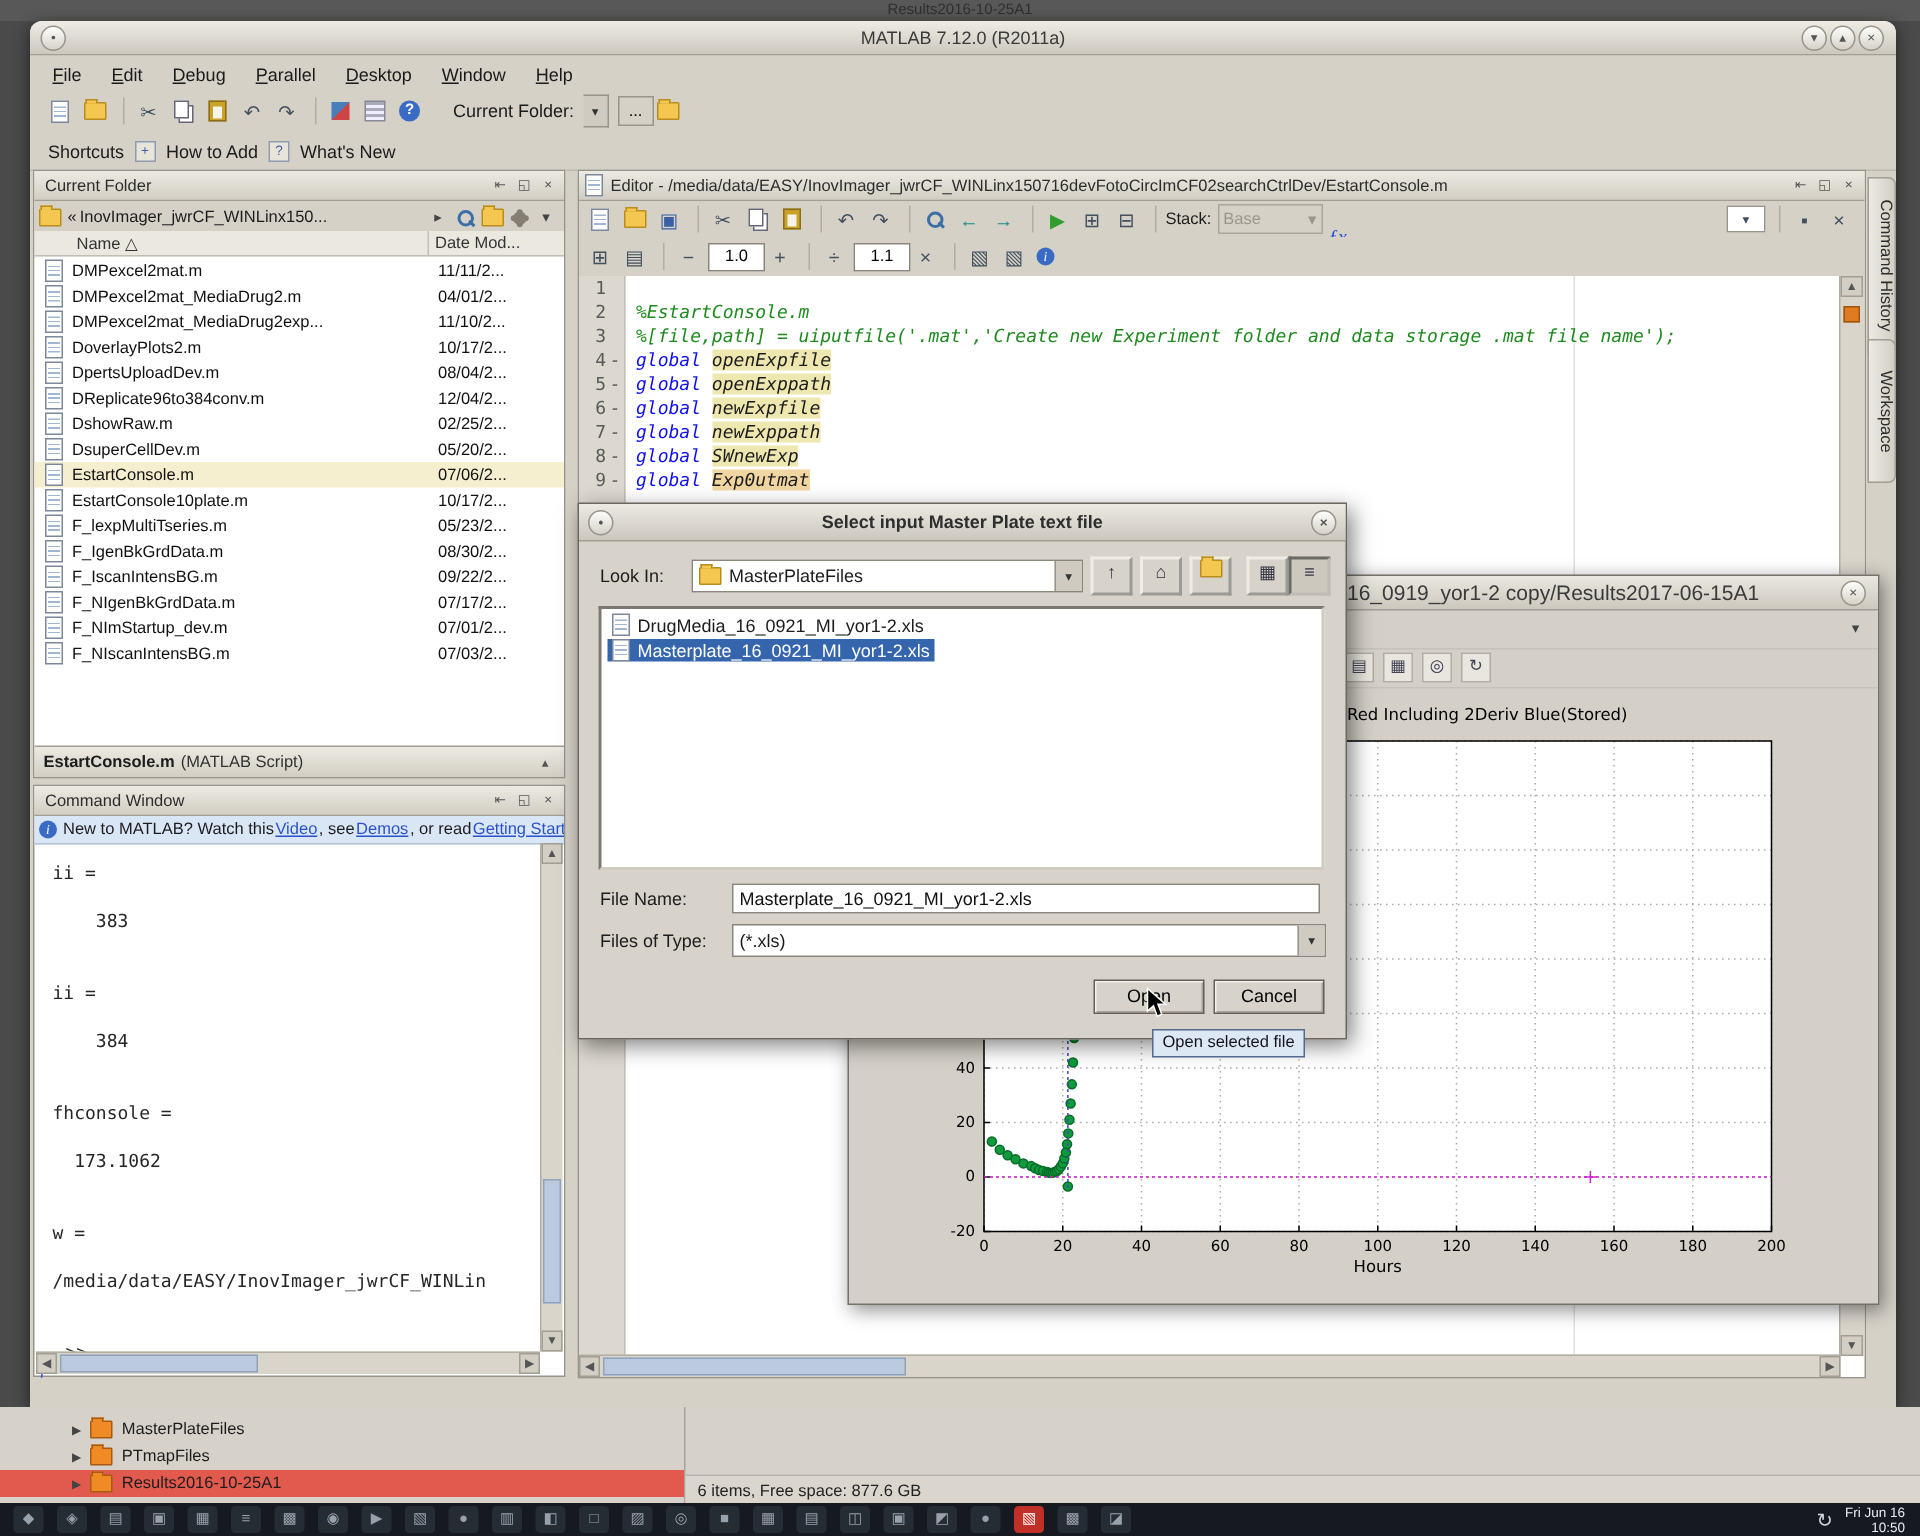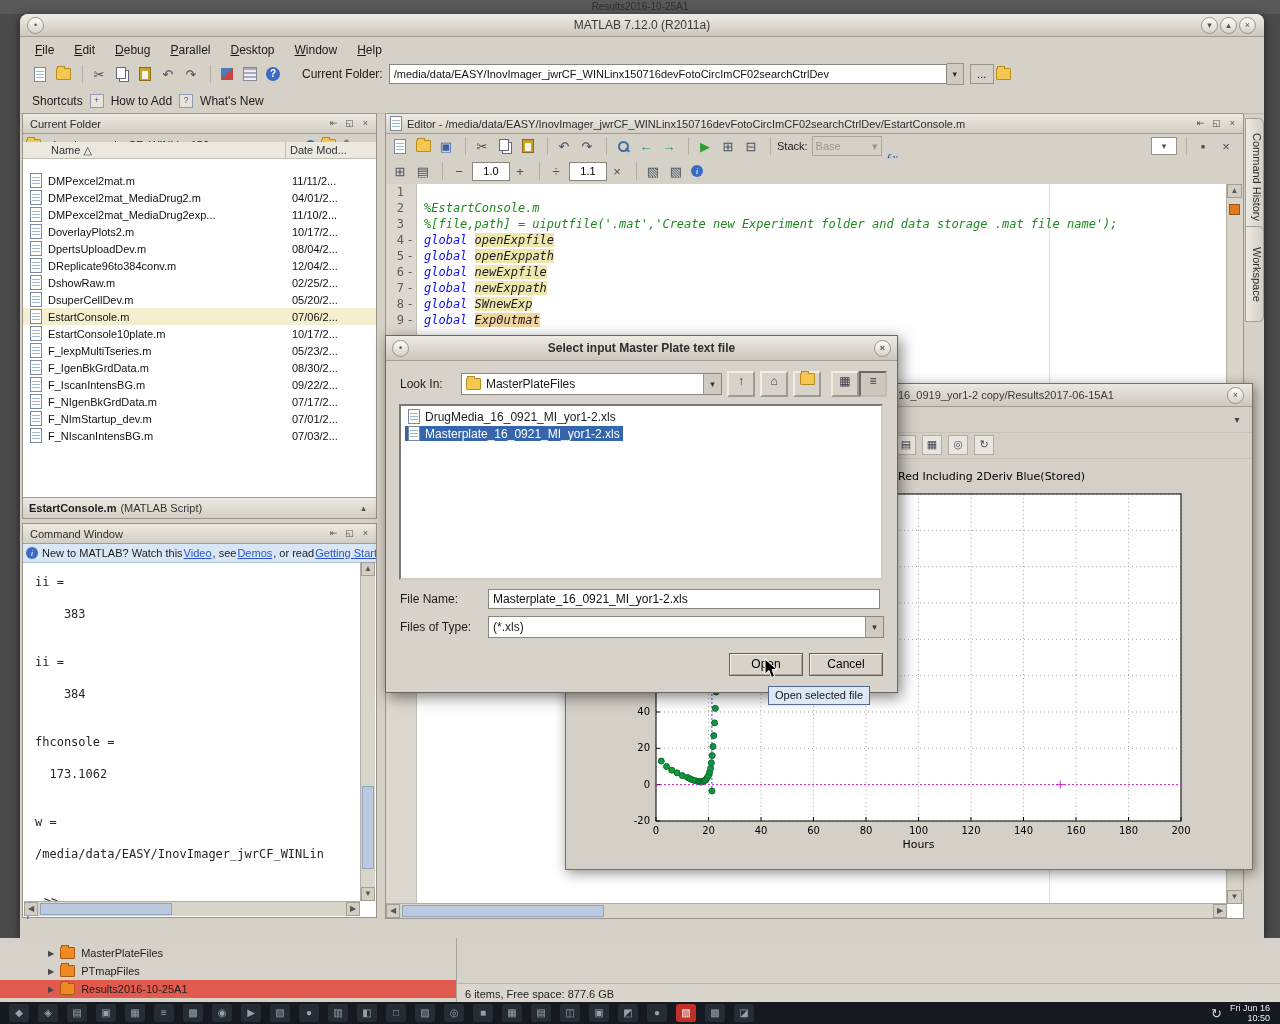--- a/index.html
+++ b/index.html
@@ -45,21 +45,21 @@
   .hdr-ic{width:13px;height:13px;font-size:9px;line-height:13px;text-align:center;color:#555;
           margin-left:3px;flex:none;}
   
   #cf-panel{left:2px;top:99px;width:353px;height:404px;}
   .addr-row{position:absolute;left:0;top:20px;right:0;height:22px;background:#d5d1c7;
             border-bottom:1px solid #aeaaa0;display:flex;align-items:center;padding:0 3px;
             font-size:11px;}
   .addr-txt{flex:1;white-space:nowrap;overflow:hidden;margin:0 2px;}
   .mini-btn{width:18px;height:18px;display:inline-flex;align-items:center;justify-content:center;
             flex:none;font-size:10px;color:#444;}
-  .col-hdr{position:absolute;left:0;top:28px;right:0;height:16px;background:#ebe8e0;
+  .col-hdr{position:absolute;left:0;top:40px;right:0;height:16px;background:#ebe8e0;
            border-bottom:1px solid #c2beb4;display:flex;font-size:11px;color:#333;
            align-items:center;}
   .col-name{flex:1;padding-left:28px;}
   .col-div{width:1px;height:100%;background:#c2beb4;}
   .col-date{width:86px;padding-left:4px;}
   .file-rows{position:absolute;left:0;top:58px;right:0;bottom:20px;background:#fff;overflow:hidden;}
   .cf-row{height:17px;display:flex;align-items:center;font-size:11px;color:#111;}
   .cf-row.selected{background:#f6efcf;}
   .cf-row .nm{flex:1;white-space:nowrap;overflow:hidden;}
   .cf-row .dt{width:84px;flex:none;white-space:nowrap;}
@@ -130,21 +130,21 @@
              border-radius:3px;font-size:11px;}
   .start-ic{width:9px;height:9px;background:linear-gradient(135deg,#f0a030,#b04a10);
             clip-path:polygon(0 100%,100% 100%,100% 0);}
   .ovr{position:absolute;right:37px;top:3px;width:34px;height:15px;border:1px solid #b2aea4;
        color:#9a968c;font-size:10px;text-align:center;line-height:15px;}
   
   #figwin{left:565px;top:383px;width:686px;height:485px;background:#d4d0c8;
           border:1px solid #76726a;box-shadow:2px 3px 12px rgba(0,0,0,.45);z-index:10;}
   .fig-titlebar{position:absolute;left:0;top:0;right:0;height:22px;
                 background:linear-gradient(#ebe8e1,#ccc8be);border-bottom:1px solid #a29e94;}
-  .fig-title-text{position:absolute;left:332px;top:0;line-height:22px;font-size:11px;color:#3a3a3a;
+  .fig-title-text{position:absolute;left:332px;top:0;line-height:22px;font-size:14px;color:#3a3a3a;
                   white-space:nowrap;}
   .fig-menubar{position:absolute;left:0;top:22px;right:0;height:26px;border-bottom:1px solid #c6c2b8;}
   .fig-toolbar{position:absolute;left:0;top:48px;right:0;height:26px;border-bottom:1px solid #c6c2b8;
                display:flex;align-items:center;padding-left:330px;gap:6px;}
   .fig-tool{width:18px;height:18px;background:#e9e6df;border:1px solid #b0aca2;font-size:11px;
             text-align:center;line-height:16px;color:#445;}
   #figsvg{position:absolute;left:0;top:0;}
   
   #dlg{left:385px;top:335px;width:511px;height:356px;background:#d7d3ca;border:1px solid #6a675f;
        box-shadow:3px 4px 14px rgba(0,0,0,.5);z-index:20;}
@@ -277,21 +277,20 @@
       <span class="tool-ic">
           <span class="sim-ic"></span>
         </span>
       <span class="tool-ic">
           <span class="grid-ic"></span>
         </span>
       <span class="tool-ic">
           <span class="help-ic">?</span>
         </span>
       <span class="cf-label">Current Folder:</span>
-      <input class="path-input" readonly="" value="/media/data/EASY/InovImager_jwrCF_WINLinx150716devFotoCircImCF02searchCtrlDev" style="">
       <span class="combo-btn">▾</span>
       <button class="dots-btn">...</button>
       <span class="tool-ic">
           <span class="folder-ic"></span>
         </span>
     </div>
 
     <div class="shortcutbar abs">
       <span>Shortcuts</span>
       <span class="sc-ic">+</span>

